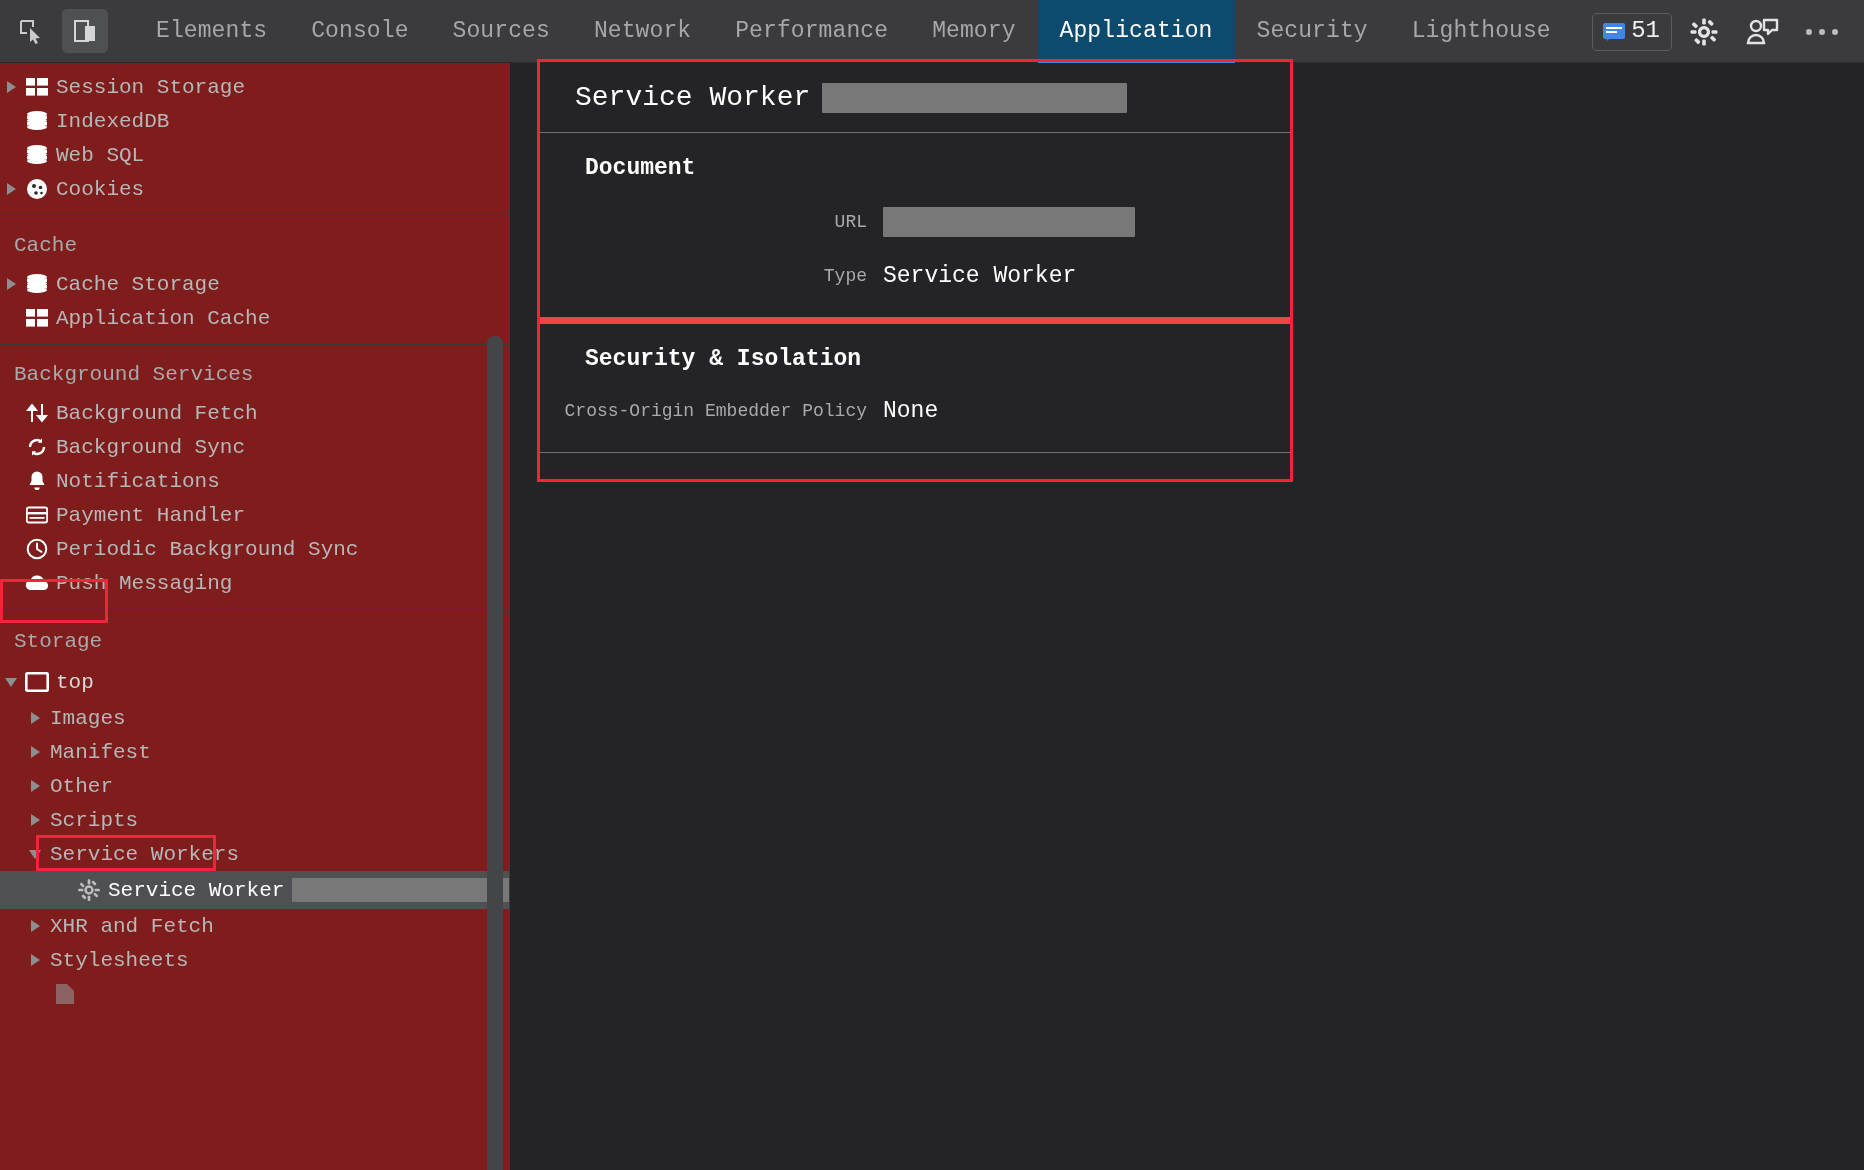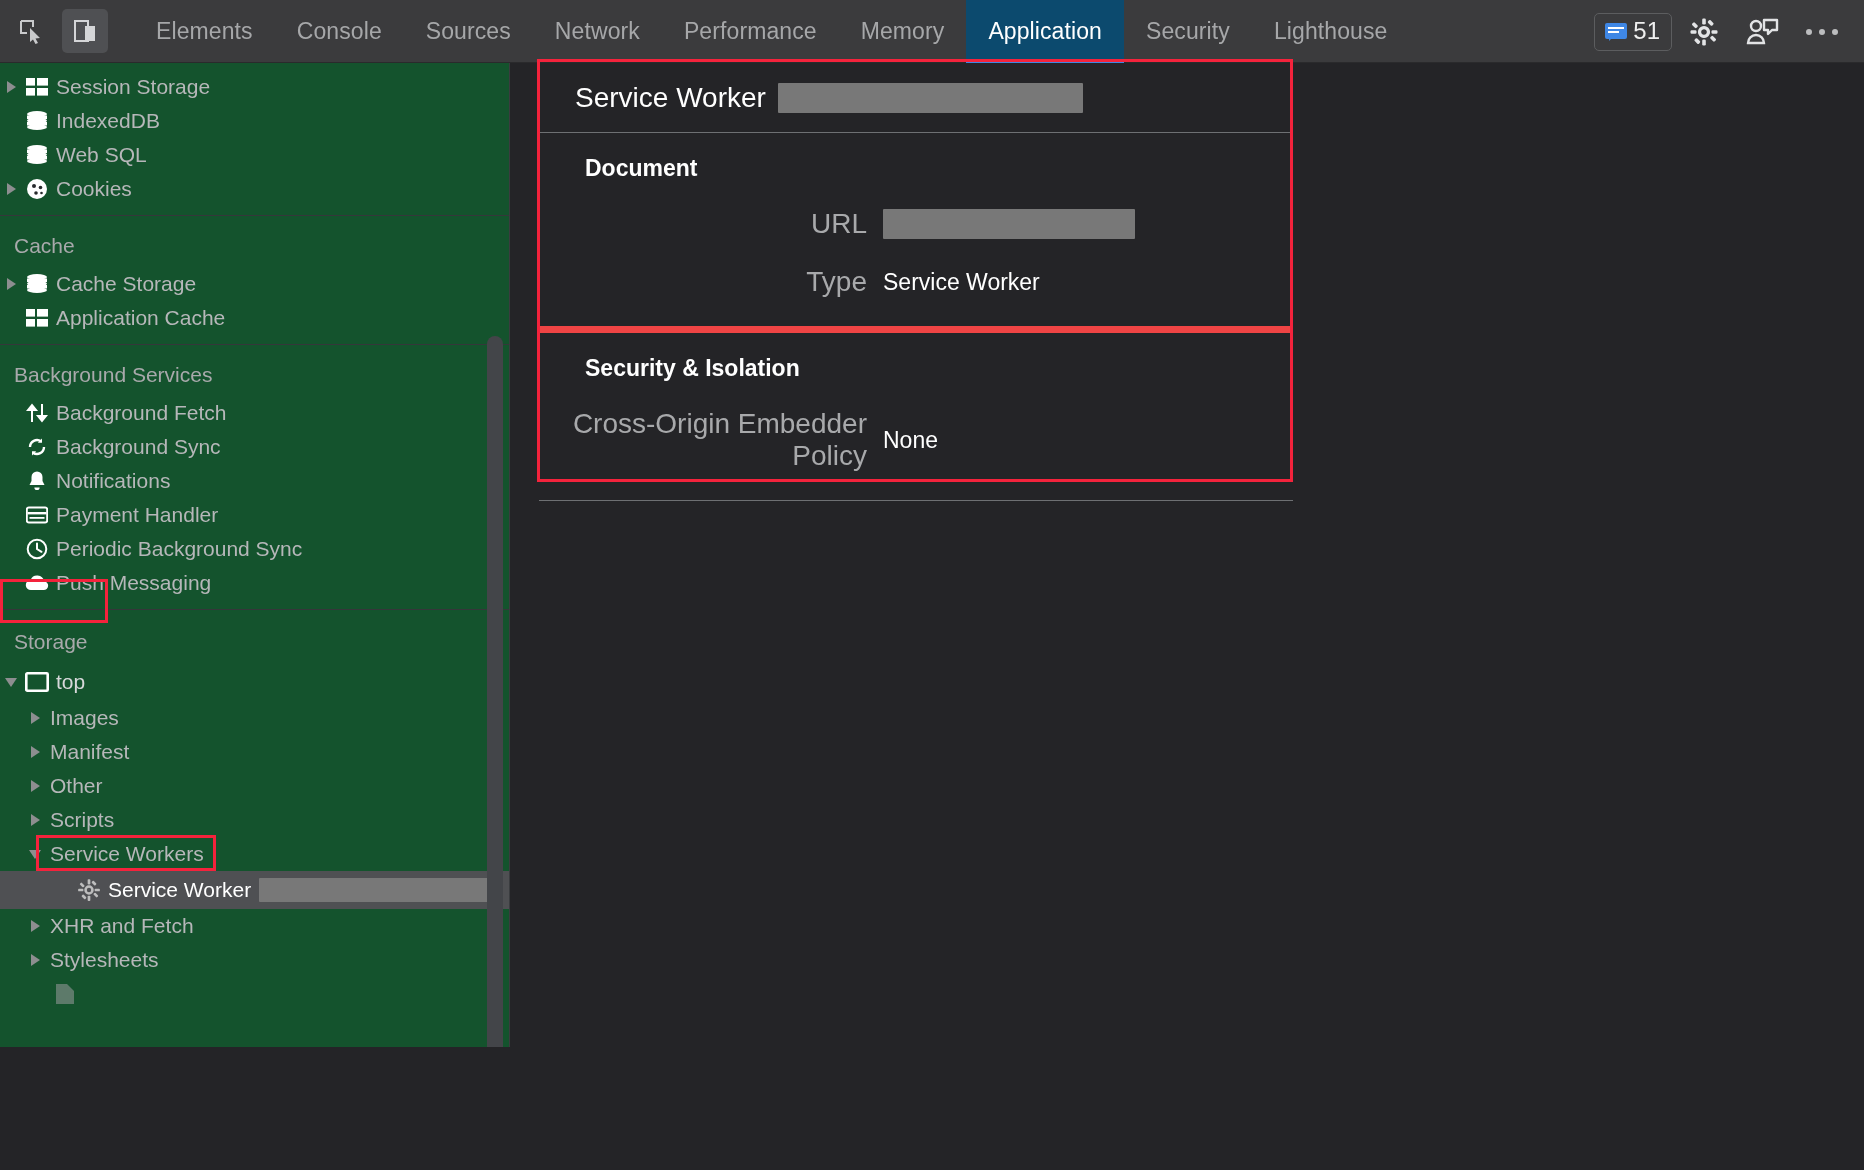--- a/index.html
+++ b/index.html
@@ -2,21 +2,21 @@
 <html><head>
 <meta charset="utf-8">
 <style>
   * { box-sizing: border-box; margin: 0; padding: 0; }
   html, body {
     width: 1864px; height: 1170px;
     background: #242427;
     font-family: "Liberation Sans", sans-serif;
     overflow: hidden;
   }
-  #app { position: relative; width: 1864px; height: 1170px; background: #242427; }
+  #app { position: relative; width: 1864px; height: 1170px; background: #242427; font-family: Liberation Mono, monospace; }
 
   
   .toolbar {
     position: absolute; left: 0; top: 0; width: 1864px; height: 63px;
     background: #3b3b3d;
     display: flex; align-items: center;
     border-bottom: 1px solid #2a2a2c;
   }
   .tb-icon-btn {
     width: 46px; height: 44px; margin-left: 8px;
@@ -45,22 +45,22 @@
     border: 1px solid #5c5d5f; border-radius: 5px;
     height: 38px; padding: 0 11px 0 9px;
   }
   .msg-count { color: #efefef; font-size: 24px; line-height: 1; padding-bottom: 2px; }
   .tb-sq { width: 52px; height: 48px; display: flex; align-items: center; justify-content: center; }
   .dots { display: flex; gap: 7px; align-items: center; padding: 0 12px; }
   .dots i { width: 6px; height: 6px; border-radius: 50%; background: #bcbdbf; display: block; }
 
   
   .sidebar {
-    position: absolute; left: 0; top: 63px; width: 510px; height: 984px;
-    background: #14532d;
+    position: absolute; left: 0; top: 63px; width: 510px; height: 1107px;
+    background: #7f1d1d;
     border-right: 1px solid #3a3c3f;
     overflow: hidden;
   }
   .sb-inner { position: relative; width: 510px; }
   .sb-group { padding: 7px 0 9px 0; border-bottom: 1px solid #35373a; }
   .sb-group.nb { border-bottom: none; }
   .sb-section-title {
     color: #a8a9ab; font-size: 21px; padding: 12px 0 11px 14px; line-height: 1;
   }
   .sb-row {
@@ -104,21 +104,21 @@
   .sw-head {
     height: 70px; display: flex; align-items: center; padding-left: 36px;
     border-bottom: 1px solid #6e7073;
   }
   .sw-head-title { color: #ffffff; font-size: 28px; }
   .sw-block { padding: 22px 0 28px 0; border-bottom: 7px solid #ef4444; }
   .sw-block.last { border-bottom: 1px solid #6e7073; }
   .sw-block-title { color: #ffffff; font-size: 23px; font-weight: bold; padding-left: 46px; }
   .kv { display: flex; align-items: center; margin-top: 26px; }
   .kv .k {
-    color: #a8a9ab; font-size: 28px; text-align: right; padding-right: 16px;
+    color: #a8a9ab; font-size: 18px; text-align: right; padding-right: 16px;
   }
   .kv .v { color: #ffffff; font-size: 23px; }
   .kv.url .k { width: 344px; }
   .kv.type .k { width: 344px; }
   .kv.coep .k { width: 344px; text-align: right; }
   .sw-foot { height: 44px; }
 </style>
 </head>
 <body>
 

